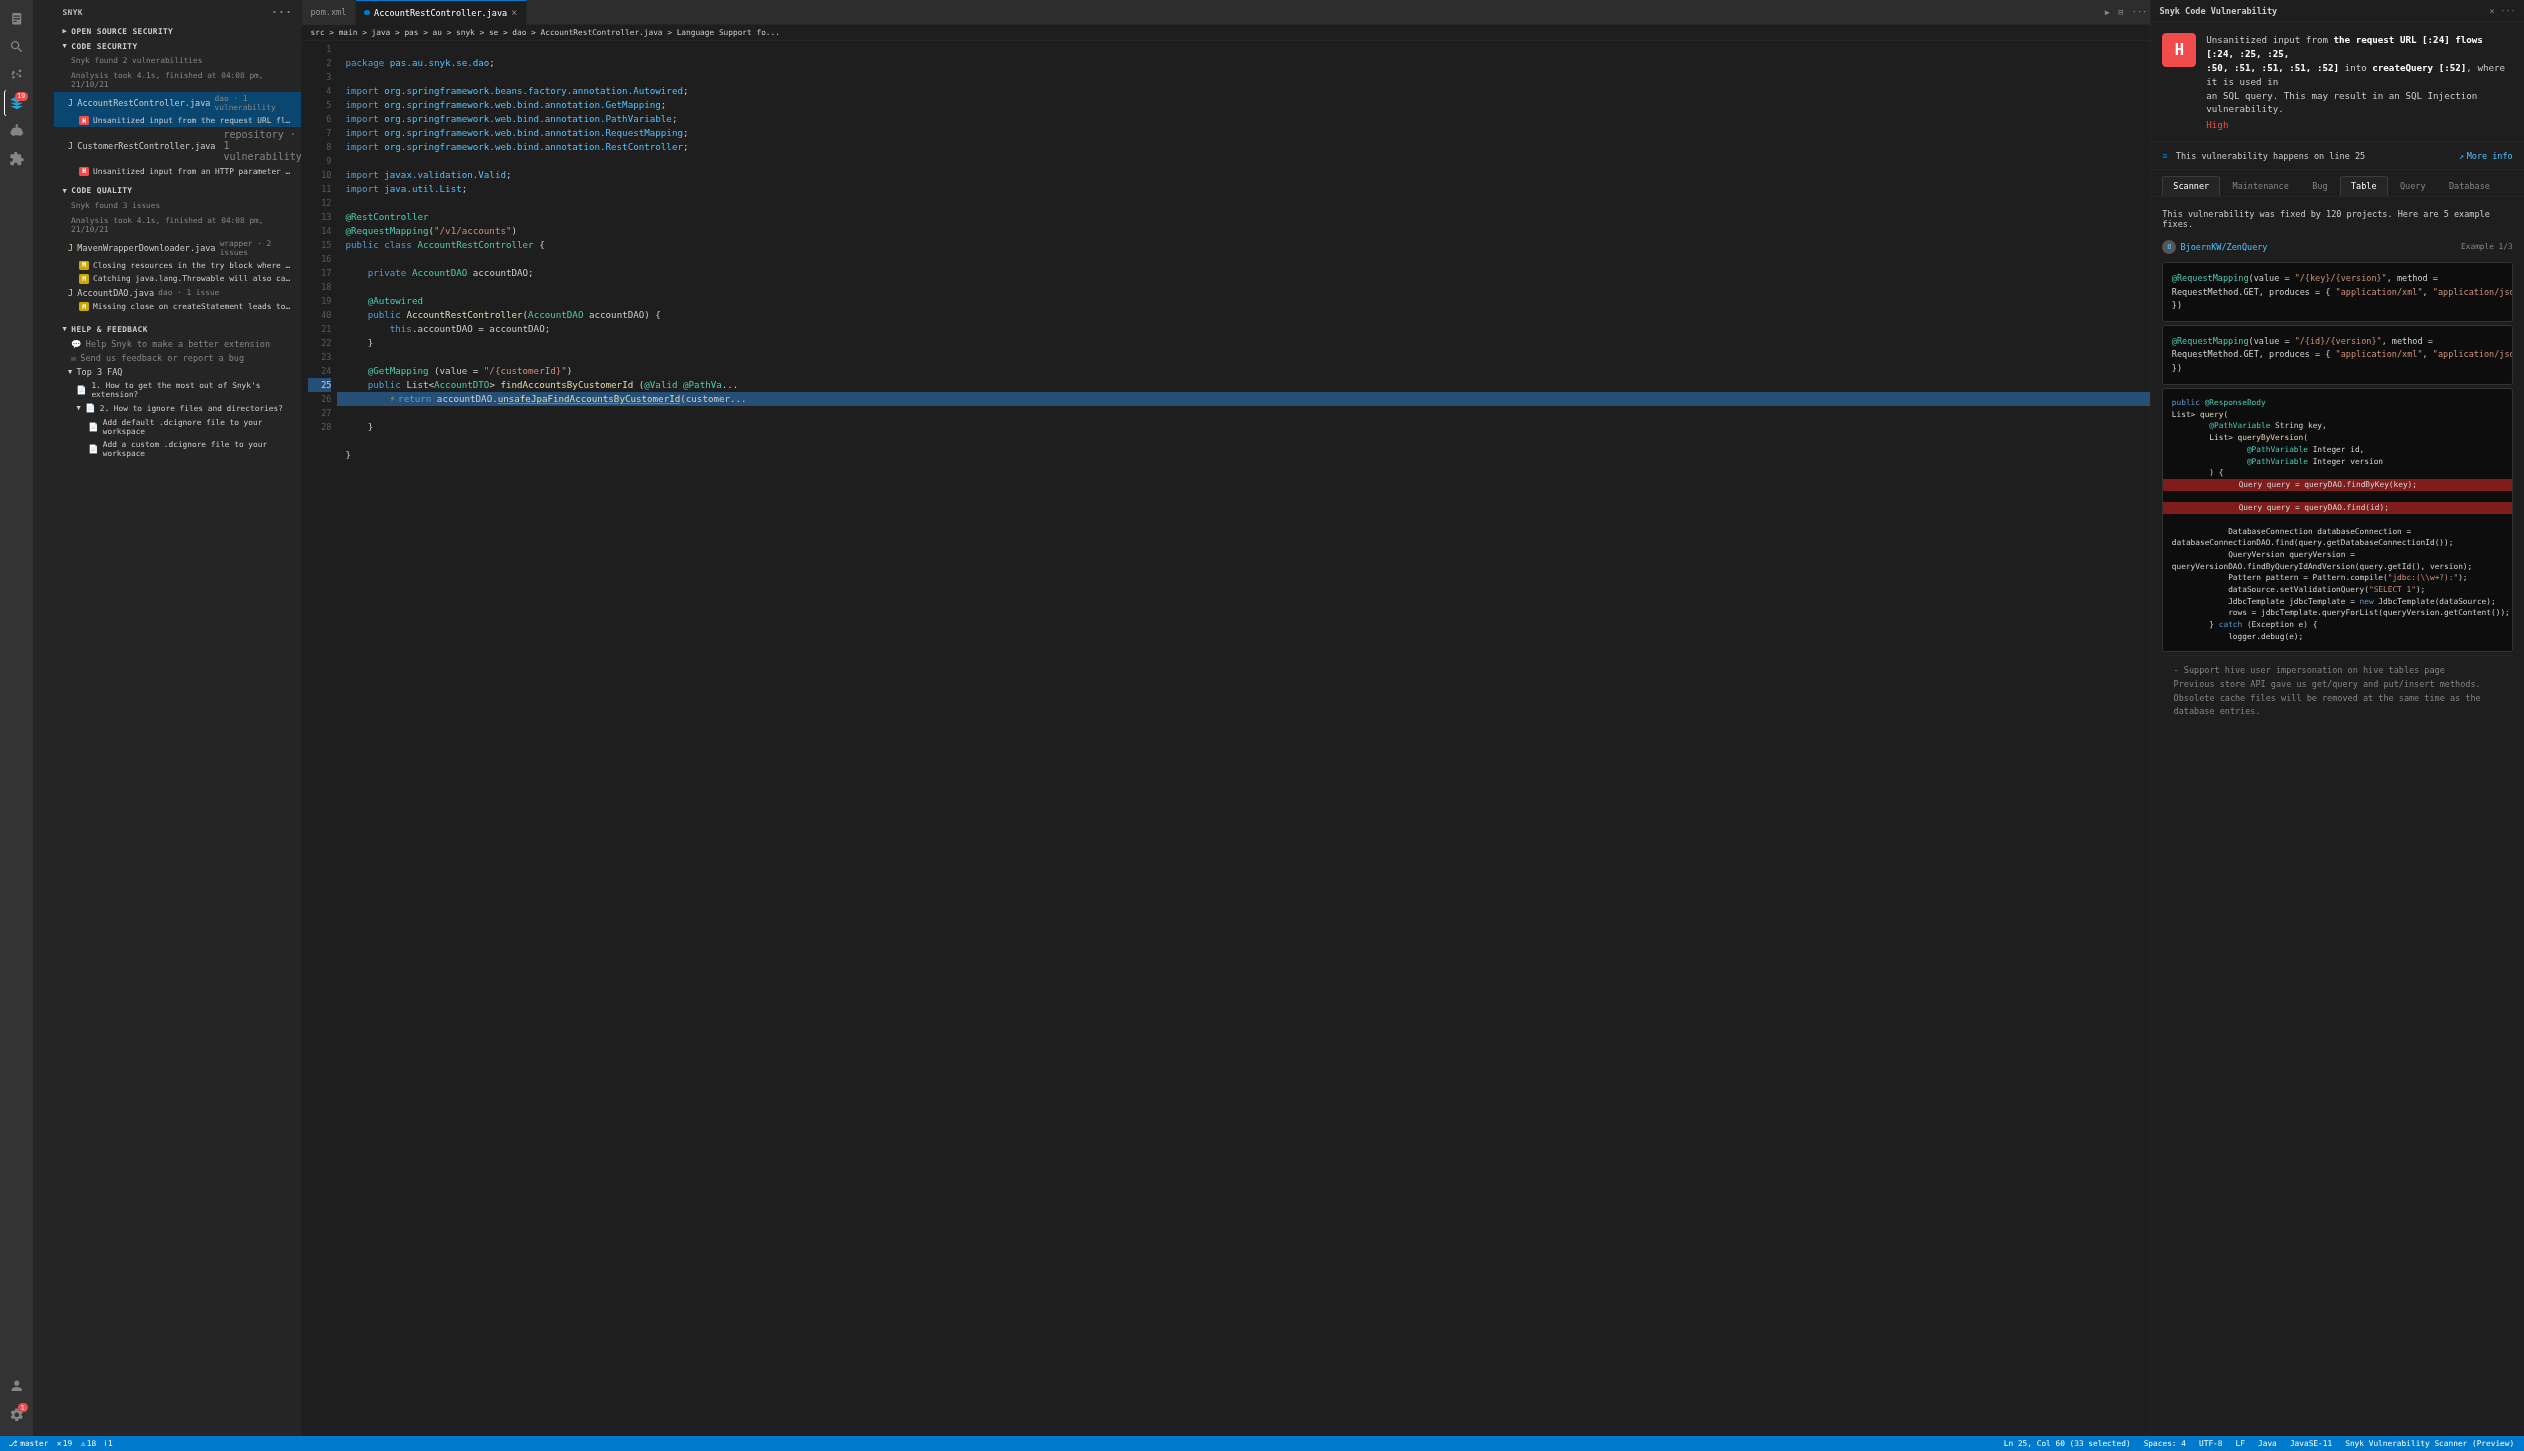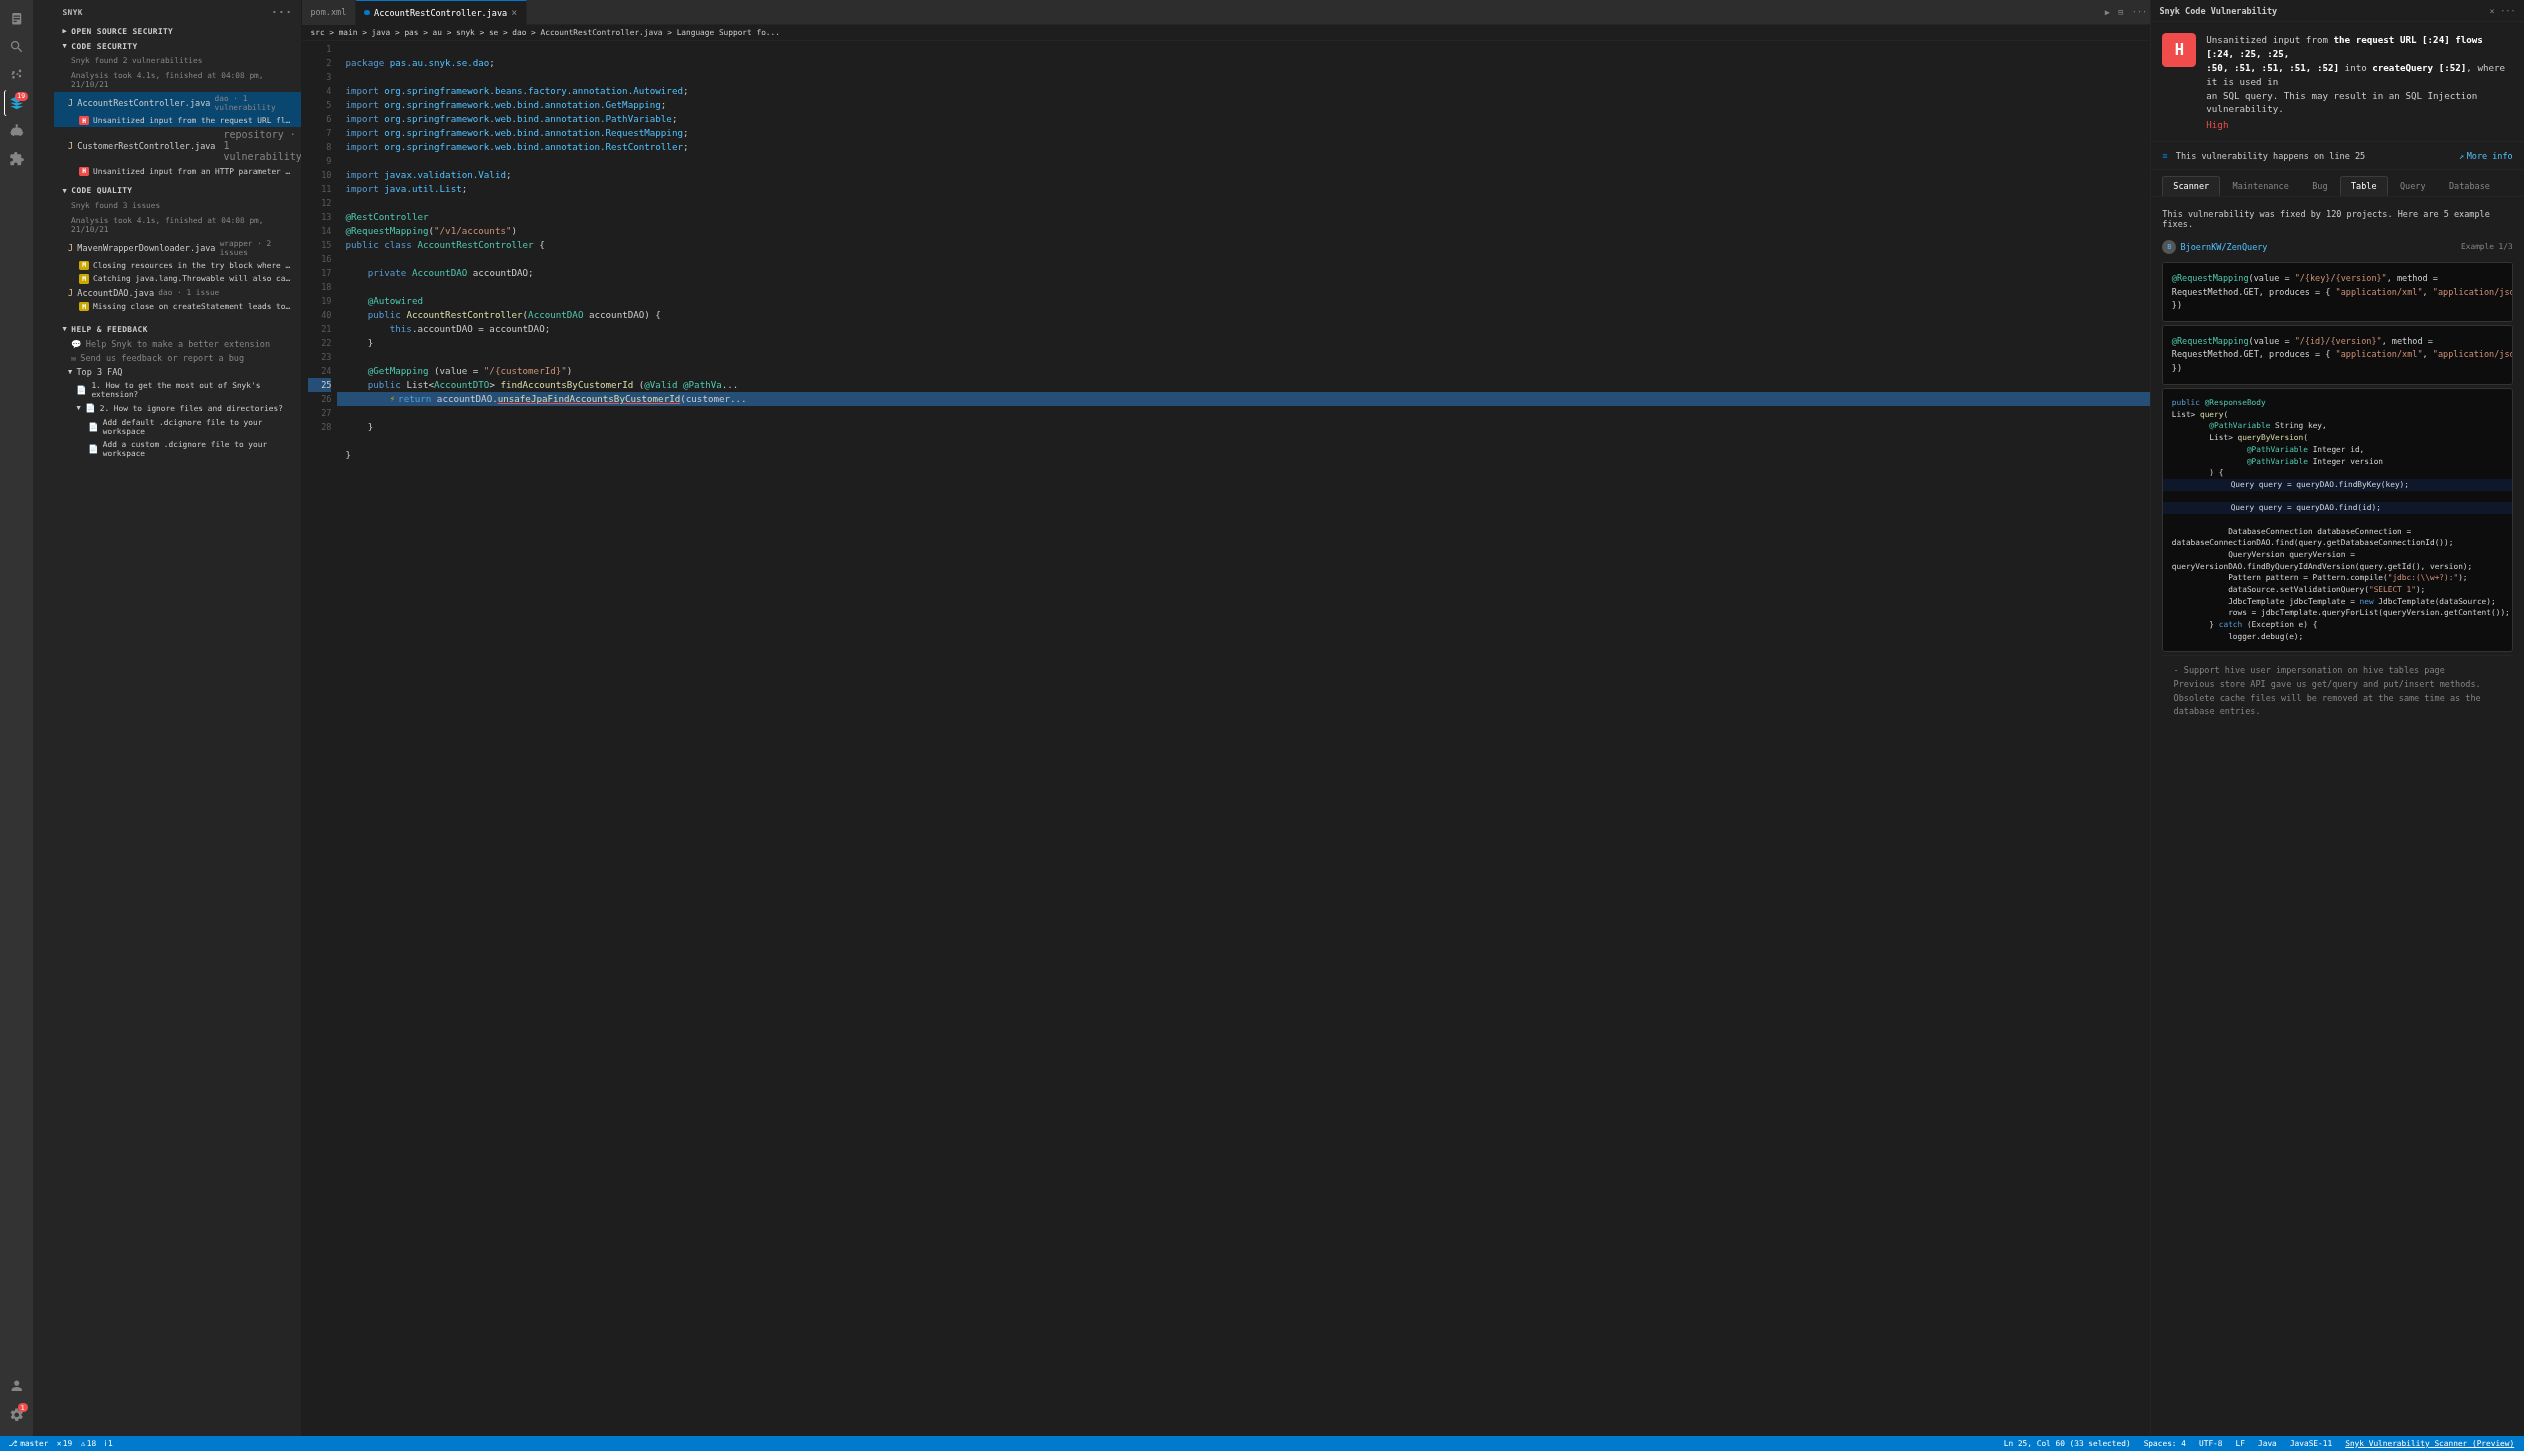--- a/index.html
+++ b/index.html
@@ -391,24 +391,24 @@
       padding: 8.5px;
       font-size: 8.5px;
       line-height: 1.6;
       color: #d4d4d4;
       white-space: pre;
       overflow-x: auto;
       border: 0.7px solid #333;
       margin-bottom: 2.8px;
     }
     .code-line-hl {
-      background: #0f172a;
+      background: #7f1d1d;
       display: block;
       margin: 0 -8.5px;
-      padding: 0 11px;
+      padding: 0 19px;
     }
 
     .bottom-text {
       padding: 8.5px 11.3px;
       font-size: 8.5px;
       color: #858585;
       line-height: 1.6;
       border-top: 0.7px solid #252526;
     }
 
@@ -766,16 +766,16 @@
       <span>ℹ</span>
       <span>1</span>
     </span>
     <span style="margin-left:auto;">
       <span style="cursor:pointer;padding:0 4.2px;">Ln 25, Col 60 (33 selected)</span>
       <span style="cursor:pointer;padding:0 4.2px;">Spaces: 4</span>
       <span style="cursor:pointer;padding:0 4.2px;">UTF-8</span>
       <span style="cursor:pointer;padding:0 4.2px;">LF</span>
       <span style="cursor:pointer;padding:0 4.2px;">Java</span>
       <span style="cursor:pointer;padding:0 4.2px;">JavaSE-11</span>
-      <span style="padding:0 4.2px;text-decoration:underline;">Snyk Vulnerability Scanner (Preview)</span>
+      <span style="padding:0 4.2px;">Snyk Vulnerability Scanner (Preview)</span>
     </span>
   </div>
 
 
 </body></html>

